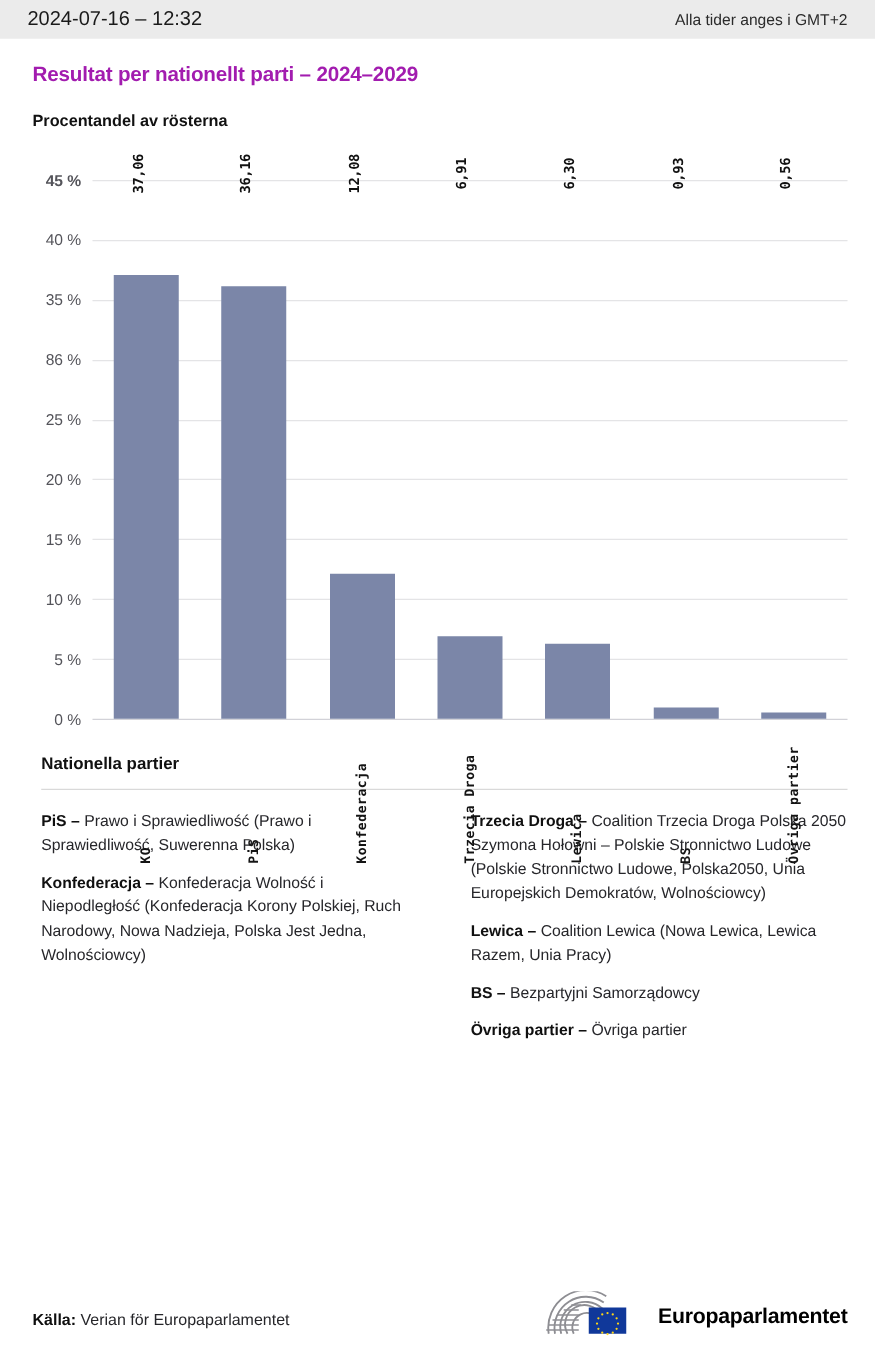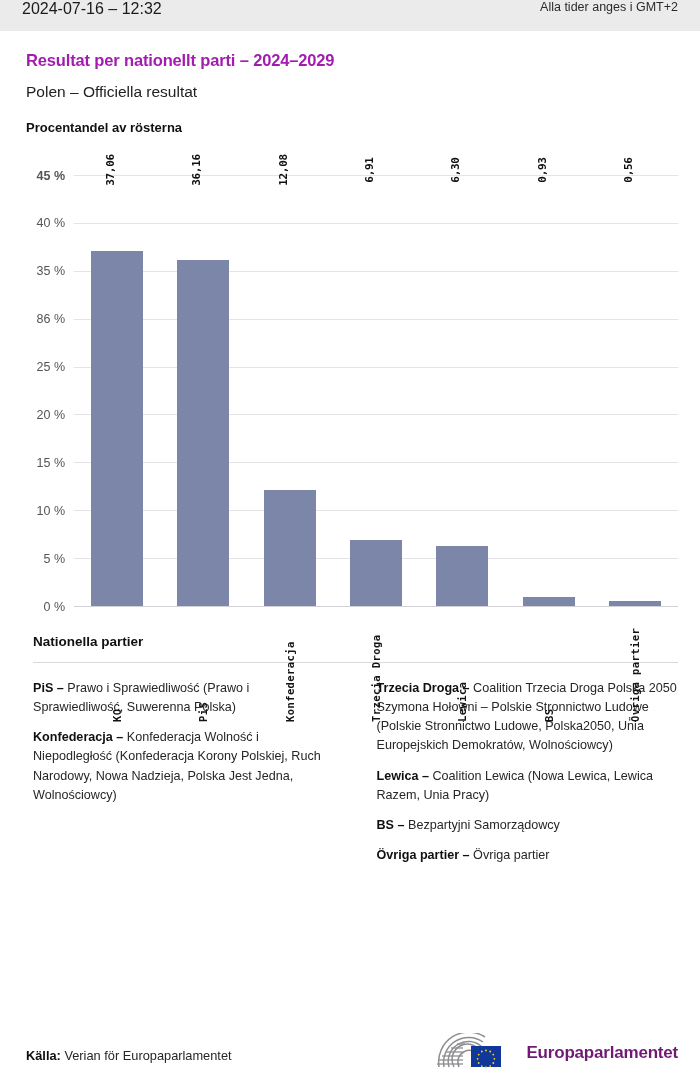--- a/index.html
+++ b/index.html
@@ -10,20 +10,21 @@
     font-family: "Liberation Sans", sans-serif;
     color: #1a1a1a;
     overflow: hidden;
   }
 
   
   .topbar {
     height: 31px;
     background: #ebebeb;
     display: flex;
+    align-items: center;
     justify-content: space-between;
     padding: 0 22px 0 22px;
   }
   .topbar-tz {
     font-size: 12.5px;
     color: #2b2b2b;
   }
 
   
   .titles { padding: 20px 22px 0 26px; }
@@ -178,35 +179,34 @@
   .source b { font-weight: bold; color: #0e0e0e; }
   .ep-logo {
     display: flex;
     align-items: center;
     gap: 9px;
     margin-top: 8px;
   }
   .ep-logo-text {
     font-size: 17px;
     font-weight: bold;
-    color: #701a75;
+    color: #000000;
     letter-spacing: -0.2px;
   }
 </style>
 </head>
 <body>
 
 <div class="topbar">
   <div>2024-07-16 – 12:32</div>
   <div class="topbar-tz">Alla tider anges i GMT+2</div>
 </div>
 
 <div class="titles">
   <div class="title-main">Resultat per nationellt parti – 2024–2029</div>
-  <div class="title-sub">Polen – Officiella resultat</div>
 </div>
 
 <div class="chart-block">
   <div class="chart-caption">Procentandel av rösterna</div>
 
   <div class="plot-wrap">
     <div class="plot-area">
       <div id="gridlines">
           <div class="gridline axis" style="top: 100%;">
             <div class="ytick" style="top: 50%;">0 %</div>

